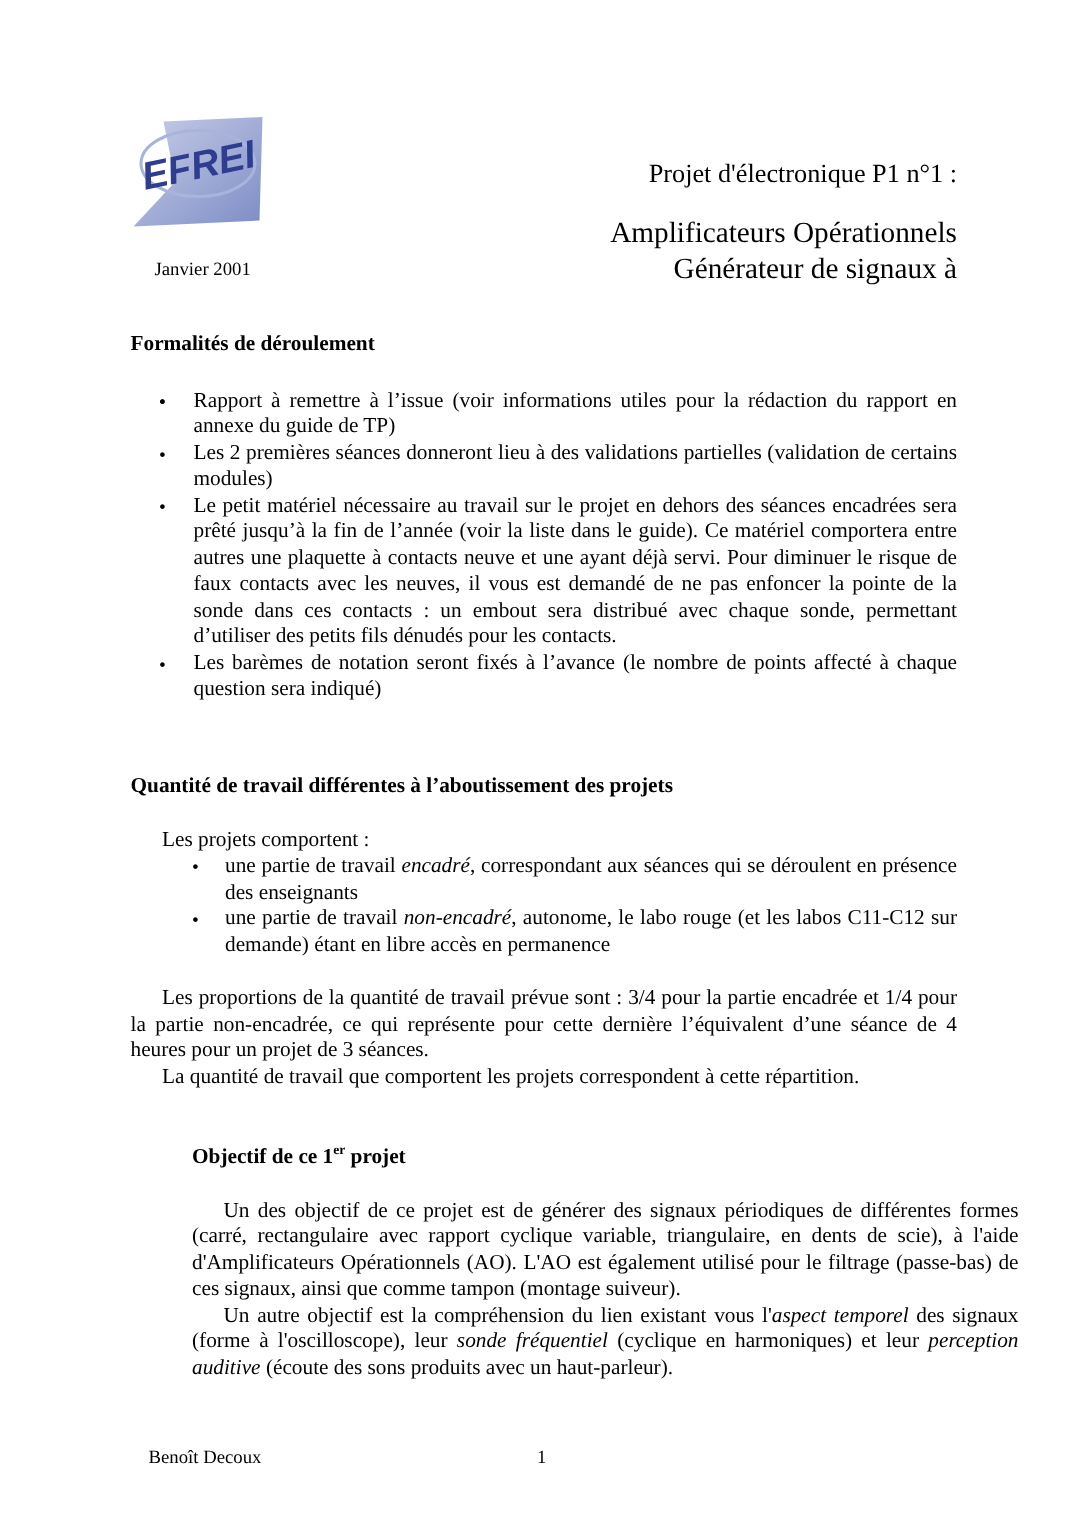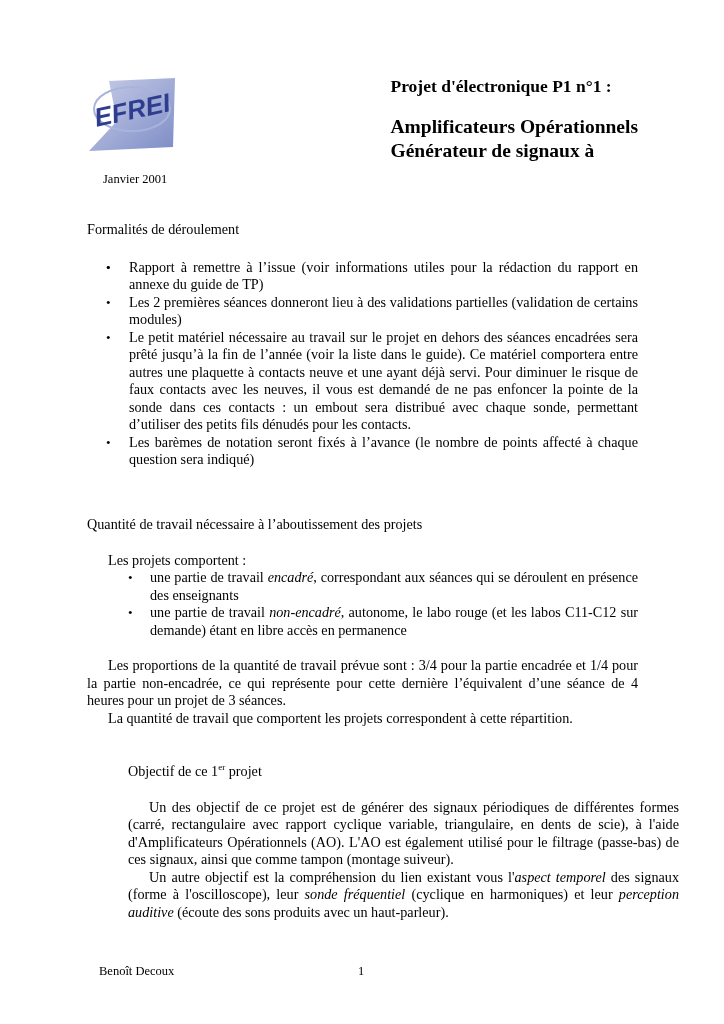--- a/index.html
+++ b/index.html
@@ -1,25 +1,25 @@
 <!DOCTYPE html>
 <html><head>
 <meta charset="utf-8">
 <style>
   html, body { margin: 0; padding: 0; background: #ffffff; }
   body { width: 724px; height: 1024px; position: relative; overflow: hidden;
          font-family: "Liberation Serif", "DejaVu Serif", serif; color: #000; }
   .page { position: absolute; left: 0; top: 0; width: 724px; height: 1024px; }
   .logo { position: absolute; left: 87px; top: 77px; width: 90px; height: 76px; }
   .date { position: absolute; left: 103px; top: 172px; font-size: 12.5px; }
-  .title-block { position: absolute; right: 86px; top: 75px; font-weight: bold; }
+  .title-block { position: absolute; right: 86px; top: 104px; text-align: right; font-weight: normal; }
   .title-1 { font-size: 17.5px; line-height: 22px; }
   .title-2 { font-size: 19.5px; line-height: 24px; margin-top: 18px; }
   .content { position: absolute; left: 87px; width: 551px; font-size: 14.2px; line-height: 17.5px; }
-  h2 { font-size: 14.2px; font-weight: normal; margin: 0; line-height: 17.5px; }
+  h2 { font-size: 14.2px; font-weight: bold; margin: 0; line-height: 17.5px; }
   ul { list-style: none; margin: 0; padding: 0; }
   li { position: relative; text-align: justify; }
   .bullet { position: absolute; font-size: 13px; }
   .l1 li { padding-left: 42px; }
   .l1 .bullet { left: 19px; }
   .l2 li { padding-left: 63px; }
   .l2 .bullet { left: 41px; }
   p { margin: 0; text-align: justify; }
   .indent { text-indent: 21px; }
   .intro { padding-left: 21px; }
@@ -59,21 +59,21 @@
     <ul class="l1" style="margin-top:20px;">
       <li><span class="bullet">•</span></li>
       <li><span class="bullet">•</span><span>Rapport à remettre à l’issue (voir informations utiles pour la rédaction du rapport en annexe du guide de TP)</span></li>
       <li><span class="bullet">•</span><span>Les 2 premières séances donneront lieu à des validations partielles (validation de certains modules)</span></li>
       <li><span class="bullet">•</span><span>Le petit matériel nécessaire au travail sur le projet en dehors des séances encadrées sera prêté jusqu’à la fin de l’année (voir la liste dans le guide). Ce matériel comportera entre autres une plaquette à contacts neuve et une ayant déjà servi. Pour diminuer le risque de faux contacts avec les neuves, il vous est demandé de ne pas enfoncer la pointe de la sonde dans ces contacts : un embout sera distribué avec chaque sonde, permettant d’utiliser des petits fils dénudés pour les contacts.</span></li>
       <li><span class="bullet">•</span><span>Les barèmes de notation seront fixés à l’avance (le nombre de points affecté à chaque question sera indiqué)</span></li>
     </ul>
   </div>
 
   <div class="content" style="top:516px;">
-    <h2>Quantité de travail nécessaire à l’aboutissement des projets</h2>
+    <h2>Quantité de travail différentes à l’aboutissement des projets</h2>
     <p class="intro" style="margin-top:18px;">Les projets comportent :</p>
     <ul class="l2">
       <li><span class="bullet">•</span><span>une partie de travail </span><em>encadré</em><span>, correspondant aux séances qui se déroulent en présence des enseignants</span></li>
       <li><span class="bullet">•</span><span>une partie de travail </span><em>non-encadré</em><span>, autonome, le labo rouge (et les labos C11-C12 sur demande) étant en libre accès en permanence</span></li>
     </ul>
     <p class="indent" style="margin-top:18px;">Les proportions de la quantité de travail prévue sont : 3/4 pour la partie encadrée et 1/4 pour la partie non-encadrée, ce qui représente pour cette dernière l’équivalent d’une séance de 4 heures pour un projet de 3 séances.</p>
     <p class="indent">La quantité de travail que comportent les projets correspondent à cette répartition.</p>
   </div>
 
   <div class="content" style="top:763px;margin-left:41px;">

